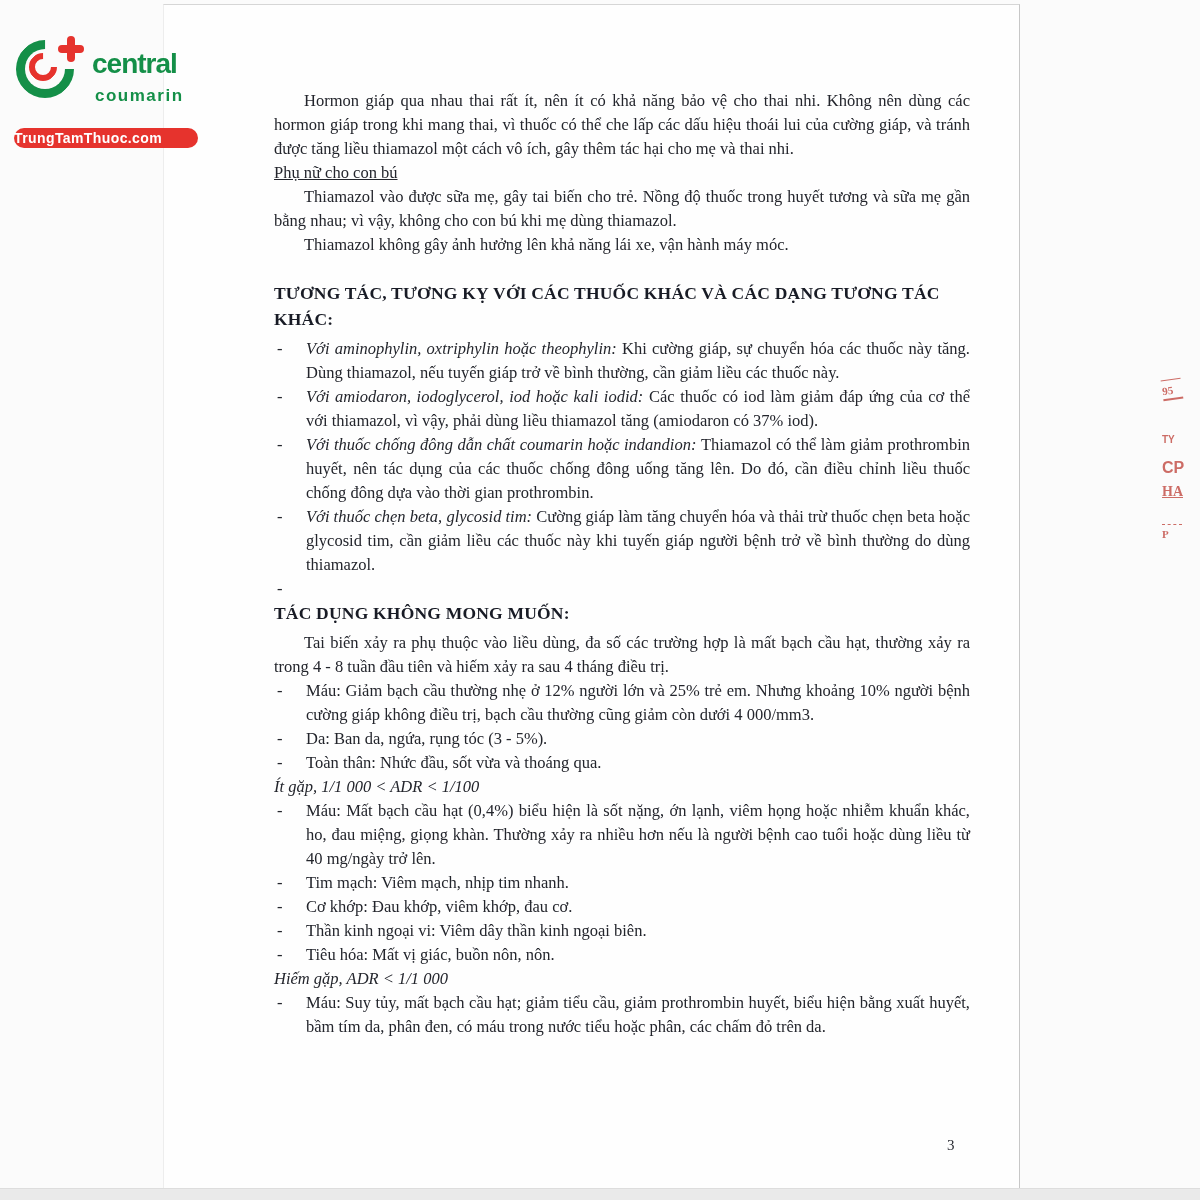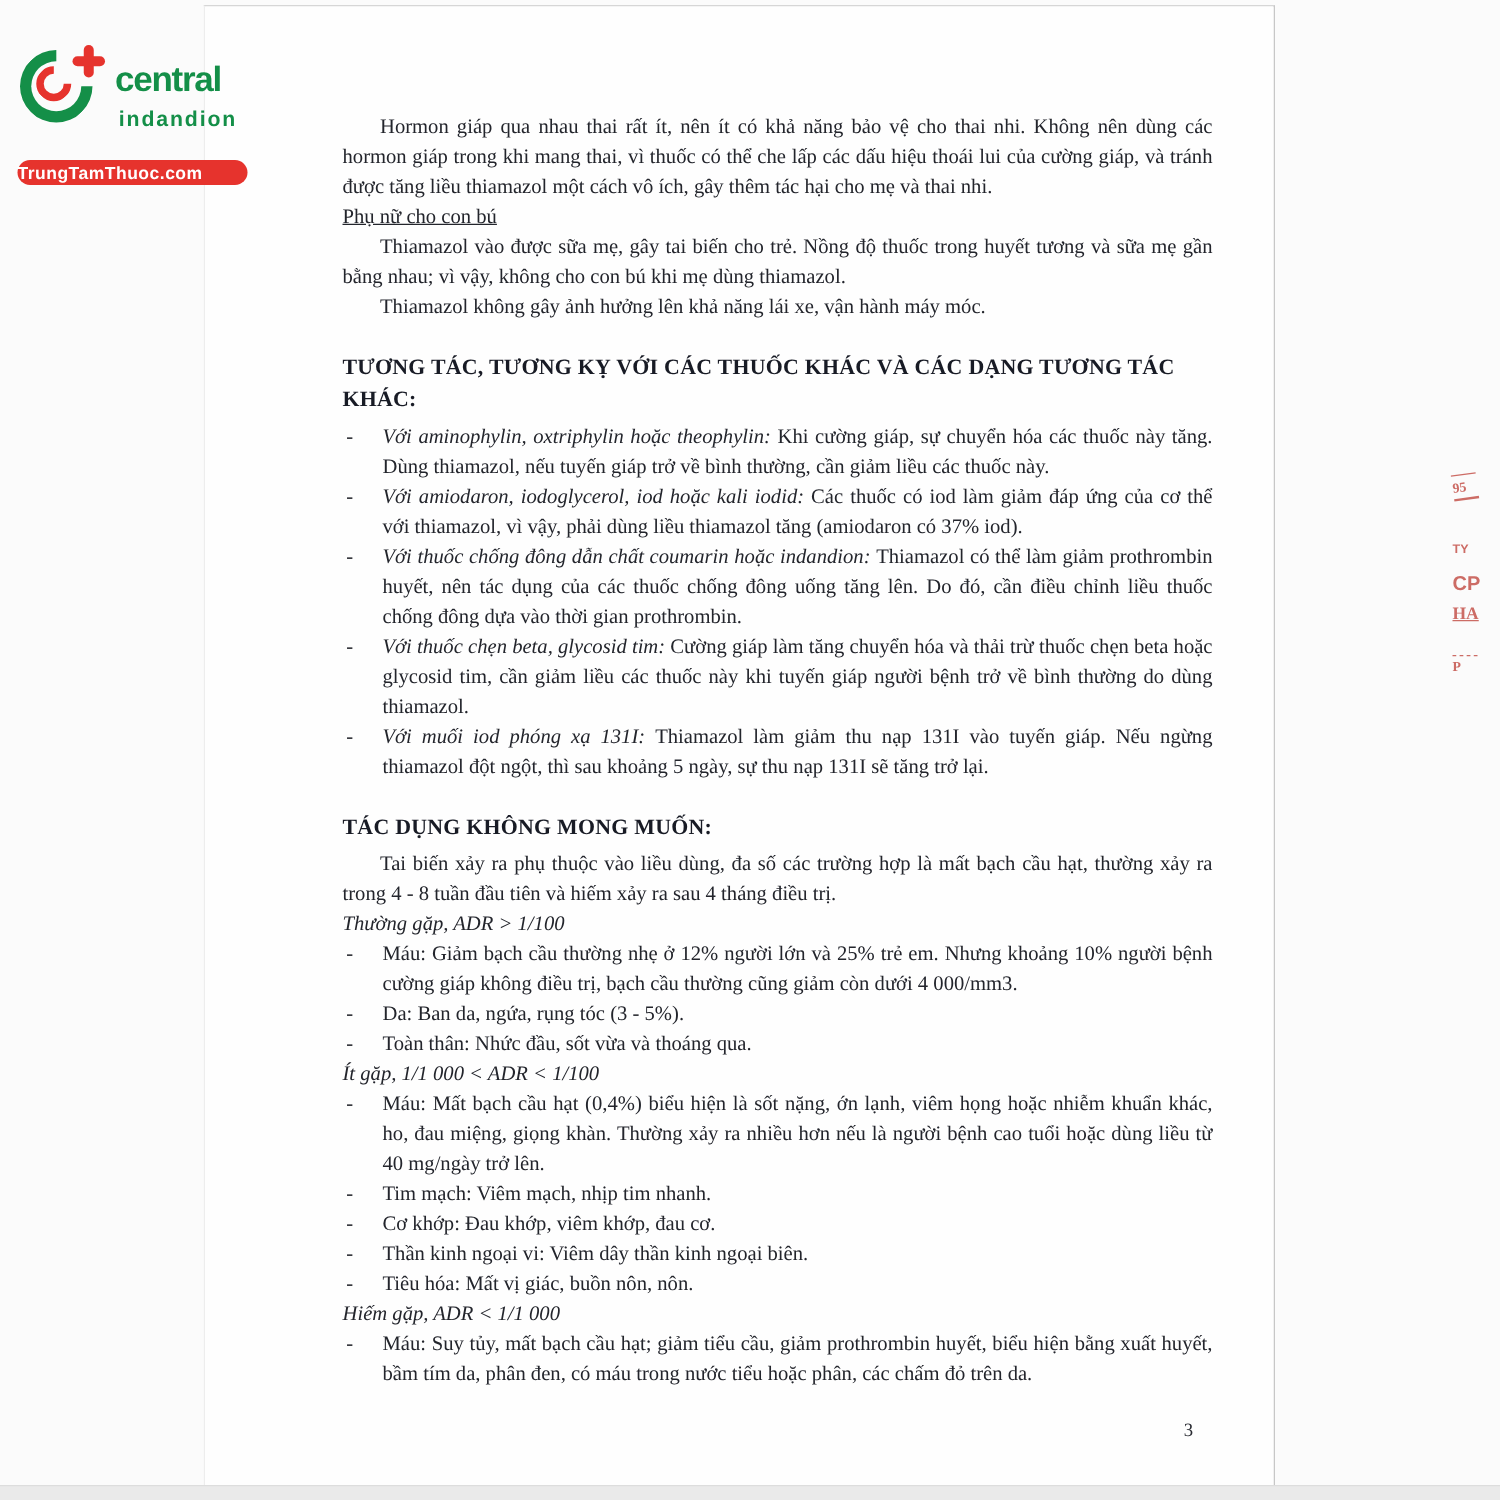--- a/index.html
+++ b/index.html
@@ -84,24 +84,23 @@
   <div class="doc">
       <div class="sec p">Hormon giáp qua nhau thai rất ít, nên ít có khả năng bảo vệ cho thai nhi. Không nên dùng các hormon giáp trong khi mang thai, vì thuốc có thể che lấp các dấu hiệu thoái lui của cường giáp, và tránh được tăng liều thiamazol một cách vô ích, gây thêm tác hại cho mẹ và thai nhi.</div>
       <div class="sec hu">Phụ nữ cho con bú</div>
       <div class="sec p">Thiamazol vào được sữa mẹ, gây tai biến cho trẻ. Nồng độ thuốc trong huyết tương và sữa mẹ gần bằng nhau; vì vậy, không cho con bú khi mẹ dùng thiamazol.</div>
       <div class="sec p">Thiamazol không gây ảnh hưởng lên khả năng lái xe, vận hành máy móc.</div>
       <div class="sec h">TƯƠNG TÁC, TƯƠNG KỴ VỚI CÁC THUỐC KHÁC VÀ CÁC DẠNG TƯƠNG TÁC KHÁC:</div>
       <div class="sec b"><span class="dash">-</span><span><em>Với aminophylin, oxtriphylin hoặc theophylin: </em>Khi cường giáp, sự chuyển hóa các thuốc này tăng. Dùng thiamazol, nếu tuyến giáp trở về bình thường, cần giảm liều các thuốc này.</span></div>
       <div class="sec b"><span class="dash">-</span><span><em>Với amiodaron, iodoglycerol, iod hoặc kali iodid: </em>Các thuốc có iod làm giảm đáp ứng của cơ thể với thiamazol, vì vậy, phải dùng liều thiamazol tăng (amiodaron có 37% iod).</span></div>
       <div class="sec b"><span class="dash">-</span><span><em>Với thuốc chống đông dẫn chất coumarin hoặc indandion: </em>Thiamazol có thể làm giảm prothrombin huyết, nên tác dụng của các thuốc chống đông uống tăng lên. Do đó, cần điều chỉnh liều thuốc chống đông dựa vào thời gian prothrombin.</span></div>
       <div class="sec b"><span class="dash">-</span><span><em>Với thuốc chẹn beta, glycosid tim: </em>Cường giáp làm tăng chuyển hóa và thải trừ thuốc chẹn beta hoặc glycosid tim, cần giảm liều các thuốc này khi tuyến giáp người bệnh trở về bình thường do dùng thiamazol.</span></div>
-      <div class="sec b"><span class="dash">-</span><span><em>Với muối iod phóng xạ 131I: </em>Thiamazol làm giảm thu nạp 131I vào tuyến giáp. Nếu ngừng thiamazol đột ngột, thì sau khoảng 5 ngày, sự thu nạp 131I sẽ tăng trở lại.</span></div>
+      <div class="sec b"><span class="dash">-</span></div>
       <div class="sec h">TÁC DỤNG KHÔNG MONG MUỐN:</div>
       <div class="sec p">Tai biến xảy ra phụ thuộc vào liều dùng, đa số các trường hợp là mất bạch cầu hạt, thường xảy ra trong 4 - 8 tuần đầu tiên và hiếm xảy ra sau 4 tháng điều trị.</div>
-      <div class="sec it">Thường gặp, ADR &gt; 1/100</div>
       <div class="sec b"><span class="dash">-</span><span>Máu: Giảm bạch cầu thường nhẹ ở 12% người lớn và 25% trẻ em. Nhưng khoảng 10% người bệnh cường giáp không điều trị, bạch cầu thường cũng giảm còn dưới 4 000/mm3.</span></div>
       <div class="sec b"><span class="dash">-</span><span>Da: Ban da, ngứa, rụng tóc (3 - 5%).</span></div>
       <div class="sec b"><span class="dash">-</span><span>Toàn thân: Nhức đầu, sốt vừa và thoáng qua.</span></div>
       <div class="sec it">Ít gặp, 1/1 000 &lt; ADR &lt; 1/100</div>
       <div class="sec b"><span class="dash">-</span><span>Máu: Mất bạch cầu hạt (0,4%) biểu hiện là sốt nặng, ớn lạnh, viêm họng hoặc nhiễm khuẩn khác, ho, đau miệng, giọng khàn. Thường xảy ra nhiều hơn nếu là người bệnh cao tuổi hoặc dùng liều từ 40 mg/ngày trở lên.</span></div>
       <div class="sec b"><span class="dash">-</span><span>Tim mạch: Viêm mạch, nhịp tim nhanh.</span></div>
       <div class="sec b"><span class="dash">-</span><span>Cơ khớp: Đau khớp, viêm khớp, đau cơ.</span></div>
       <div class="sec b"><span class="dash">-</span><span>Thần kinh ngoại vi: Viêm dây thần kinh ngoại biên.</span></div>
       <div class="sec b"><span class="dash">-</span><span>Tiêu hóa: Mất vị giác, buồn nôn, nôn.</span></div>
       <div class="sec it">Hiếm gặp, ADR &lt; 1/1 000</div>
@@ -120,17 +119,17 @@
 </div>
 
 <div class="logo">
   <div class="mark">
     <div class="ring-outer"></div>
     <div class="ring-inner"></div>
     <div class="plus-v"></div>
     <div class="plus-h"></div>
   </div>
   <div class="brand">central</div>
-  <div class="brand-sub">indandion</div>
+  <div class="brand-sub">coumarin</div>
   <div class="badge">TrungTamThuoc.com</div>
 </div>
 
 <div class="bottom-band"></div>
 
 </body></html>

